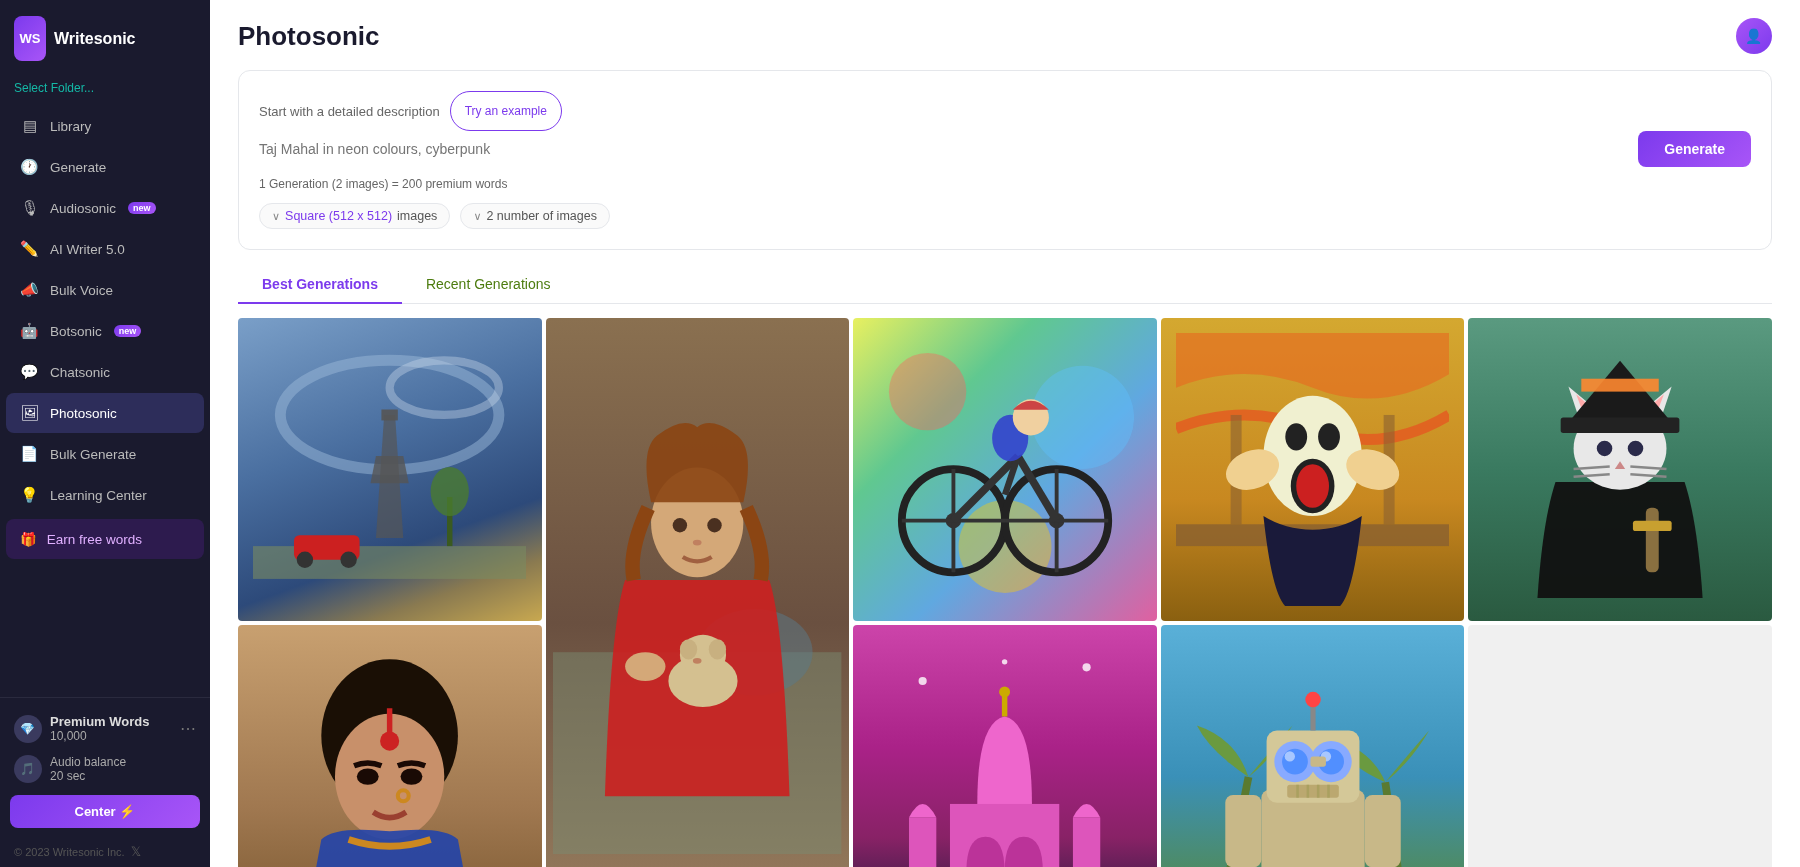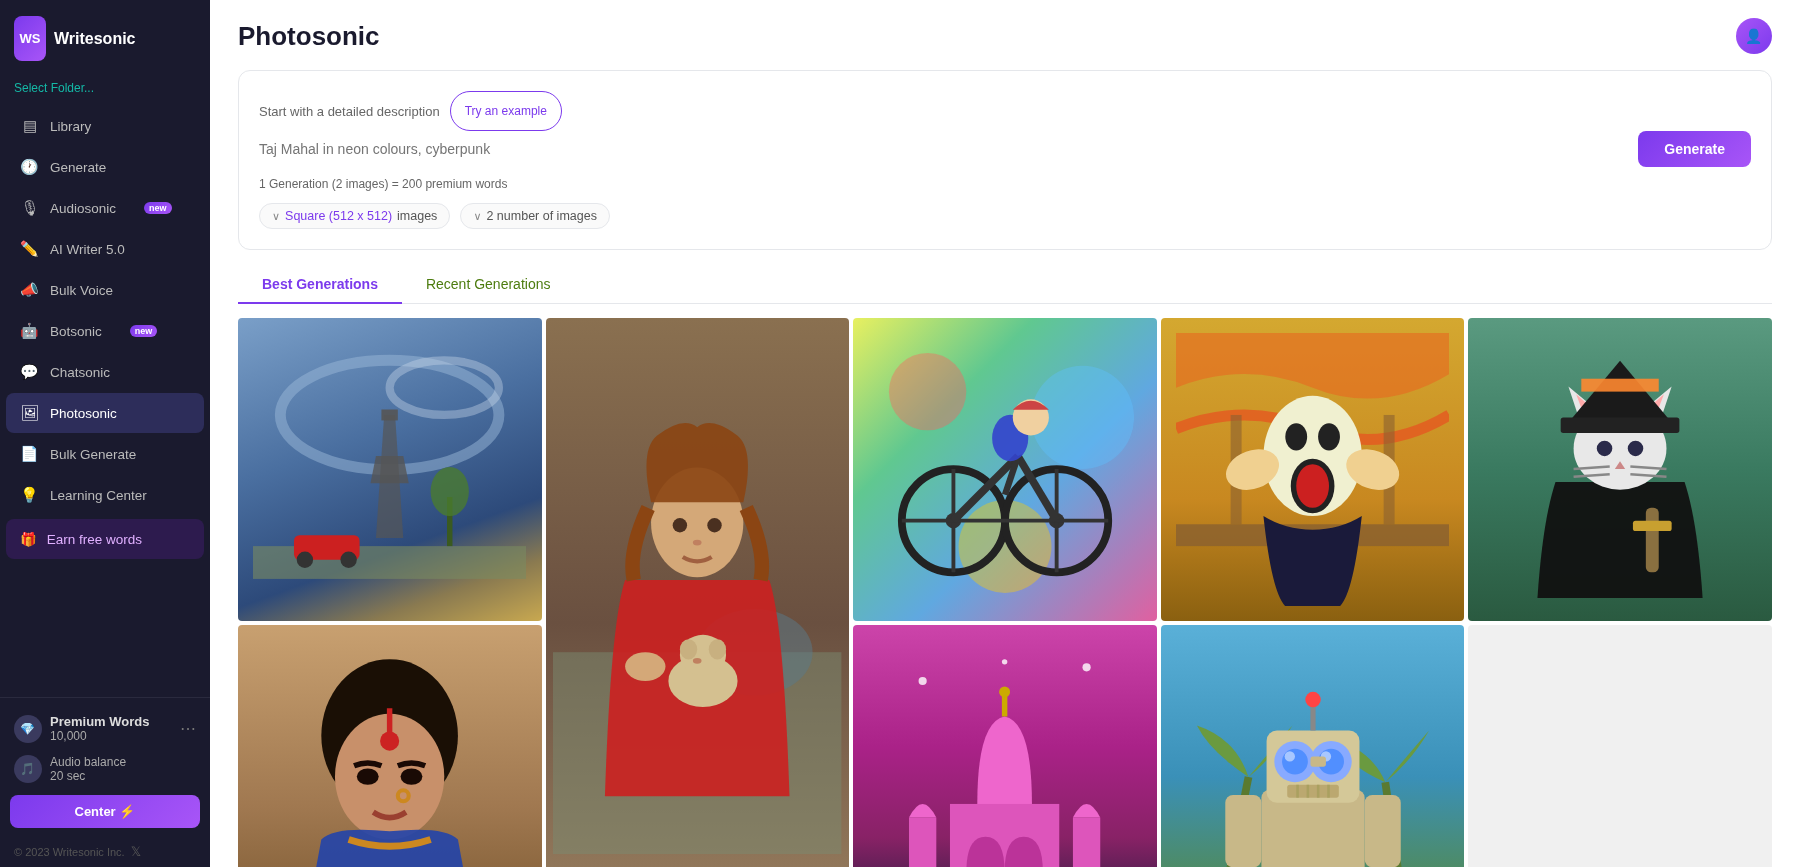--- a/index.html
+++ b/index.html
@@ -73,21 +73,21 @@
       font-size: 15px;
       flex-shrink: 0;
     }
     .badge-new {
       background: linear-gradient(135deg, #7c3aed, #a855f7);
       color: white;
       font-size: 9px;
       font-weight: 700;
       padding: 1px 5px;
       border-radius: 8px;
-      margin-left: 18px;
+      margin-left: 2px;
     }
     .sidebar-earn {
       background: #2d1b4e;
       margin: 4px 6px;
       border-radius: 8px;
       display: flex;
       align-items: center;
       gap: 10px;
       padding: 12px 14px;
       cursor: pointer;

